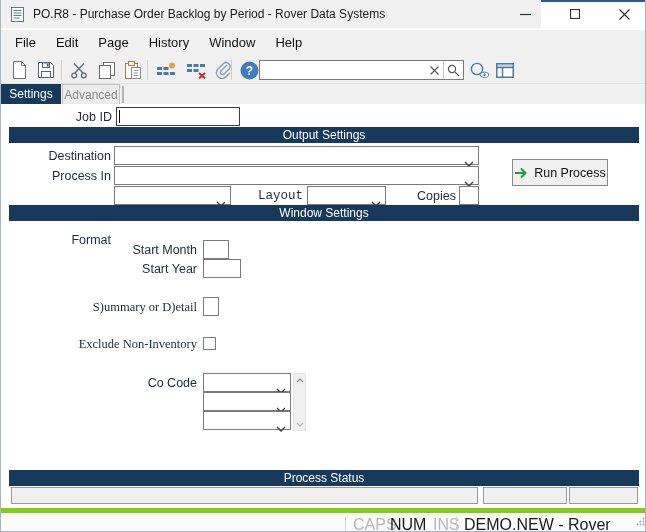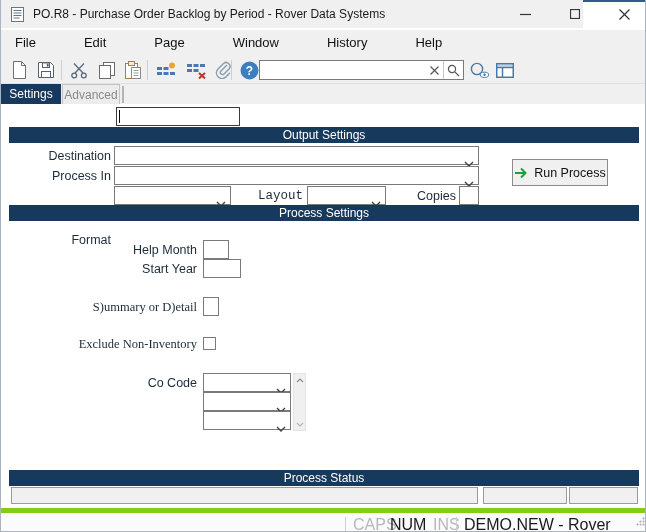--- a/index.html
+++ b/index.html
@@ -5,28 +5,28 @@
   * { margin:0; padding:0; box-sizing:border-box; }
   html,body { width:646px; height:532px; }
   body { font-family:"Liberation Sans", sans-serif; background:#fff; }
   #window {
     position:relative; width:646px; height:532px; background:#fff;
     border:1px solid #a8b4bf; border-top:none; overflow:hidden;
   }
   .top-accent { position:absolute; left:0; top:0; width:646px; height:2px; background:#2e5c8e; }
 
   
-  .titlebar { position:absolute; left:0; top:2; width:582px; height:28px; background:#f0f0f0; }
+  .titlebar { position:absolute; left:0; top:2; width:540px; height:28px; background:#f0f0f0; }
   .title-icon { position:absolute; left:10px; top:7px; }
   .title-text { position:absolute; left:32px; top:0; height:28px; line-height:28px; font-size:12px; color:#1a1a1a; white-space:nowrap; }
   .win-btn { position:absolute; top:0; width:46px; height:28px; display:flex; align-items:center; justify-content:center; }
   .win-min { left:501px; } .win-max { left:551px; } .win-close { left:600px; width:46px; }
 
   
-  .menubar { position:absolute; left:0; top:30px; width:646px; height:26px; background:#f0f0f0; display:flex; align-items:center; padding-left:4px;gap:28px; }
+  .menubar { position:absolute; left:0; top:30px; width:646px; height:26px; background:#f0f0f0; display:flex; align-items:center; padding-left:4px; }
   .menu-item { font-size:13px; color:#111; padding:0 10px; height:26px; line-height:26px; }
 
   
   .toolbar { position:absolute; left:0; top:56px; width:646px; height:28px; background:#f0f0f0; border-bottom:1px solid #e2e2e2; }
   .tb { position:absolute; top:3px; width:24px; height:22px; display:flex; align-items:center; justify-content:center; }
   .tb-sep { position:absolute; top:4px; width:1px; height:20px; background:#cfcfcf; }
   .searchbox { position:absolute; left:258px; top:4px; width:205px; height:20px; background:#fff; border:1px solid #7a7a7a; display:flex; align-items:center; }
   .searchbox input { flex:1; border:none; outline:none; height:16px; font-size:12px; font-family:"Liberation Sans",sans-serif; padding:0 4px; min-width:0; }
   .search-clear { width:18px; height:18px; display:flex; align-items:center; justify-content:center; }
   .search-go { width:20px; height:18px; border-left:1px solid #c8c8c8; display:flex; align-items:center; justify-content:center; }
@@ -93,22 +93,22 @@
           <line x1="0.5" y1="0.5" x2="10.5" y2="10.5" stroke="#333" stroke-width="1.2"></line>
           <line x1="10.5" y1="0.5" x2="0.5" y2="10.5" stroke="#333" stroke-width="1.2"></line>
         </svg>
     </div>
   </div>
 
   <div class="menubar">
     <span class="menu-item">File</span>
     <span class="menu-item">Edit</span>
     <span class="menu-item">Page</span>
+    <span class="menu-item">History</span>
     <span class="menu-item">Window</span>
-    <span class="menu-item">History</span>
     <span class="menu-item">Help</span>
   </div>
 
   <div class="toolbar">
     <div class="tb" style="left:6px;">
       <svg width="15" height="18">
           <path d="M1.5 .5 H9.5 L13.5 4.5 V17.5 H1.5 Z" fill="#fff" stroke="#707070"></path>
           <path d="M9.5 .5 V4.5 H13.5" fill="none" stroke="#707070"></path>
         </svg>
     </div>
@@ -221,20 +221,21 @@
   </div>
 
   <div class="tabstrip">
     <div class="tab tab-active">Settings</div>
     <div class="tab tab-inactive">Advanced</div>
     <div class="tab-tail"></div>
   </div>
 
   <div class="content">
 
+    <div class="flabel" style="left:0;width:111px;top:6px;">Job ID</div>
     <input class="tin focused" style="left: 115px; top: 3px; width: 124px; height: 19px;" value="">
     <div class="caret" style="left:118px;top:6px;"></div>
 
     <div class="section-hdr" style="top:23px;">Output Settings</div>
 
     <div class="flabel" style="left:0;width:110px;top:45px;">Destination</div>
     <div class="combo" style="left:113px;top:42px;width:365px;">
       <span></span>
       <span class="chev"><svg width="10" height="6">
             <path d="M1 1 L5 5 L9 1" fill="none" stroke="#444" stroke-width="1.4"></path>
@@ -267,23 +268,23 @@
     <input class="tin" style="left: 458px; top: 82px; width: 20px; height: 19px;" value="">
 
     <div class="runbtn">
       <svg width="14" height="12">
           <line x1="1" y1="6" x2="10" y2="6" stroke="#1E9E3E" stroke-width="2"></line>
           <path d="M7 1.5 L11.5 6 L7 10.5" fill="none" stroke="#1E9E3E" stroke-width="2"></path>
         </svg>
       <span>Run Process</span>
     </div>
 
-    <div class="section-hdr" style="top:101px;">Process Settings</div>
-
-    <div class="flabel" style="left:0;width:196px;top:139px;">Help Month</div>
+    <div class="section-hdr" style="top:101px;">Window Settings</div>
+
+    <div class="flabel" style="left:0;width:196px;top:139px;">Start Month</div>
     <input class="tin" style="left: 202px; top: 136px; width: 26px; height: 19px;" value="">
 
     <div class="flabel" style="left:0;width:196px;top:158px;">Start Year</div>
     <input class="tin" style="left: 202px; top: 155px; width: 38px; height: 19px;" value="">
 
     <div class="flabel" style="left:0;width:196px;top:196px;font-family:Liberation Serif, serif;">S)ummary or D)etail</div>
     <input class="tin" style="left: 202px; top: 193px; width: 16px; height: 19px;" value="">
 
     <div class="flabel" style="left:0;width:196px;top:233px;font-family:Liberation Serif, serif;">Exclude Non-Inventory</div>
     <div class="checkbox" style="left:202px;top:233px;"></div>

